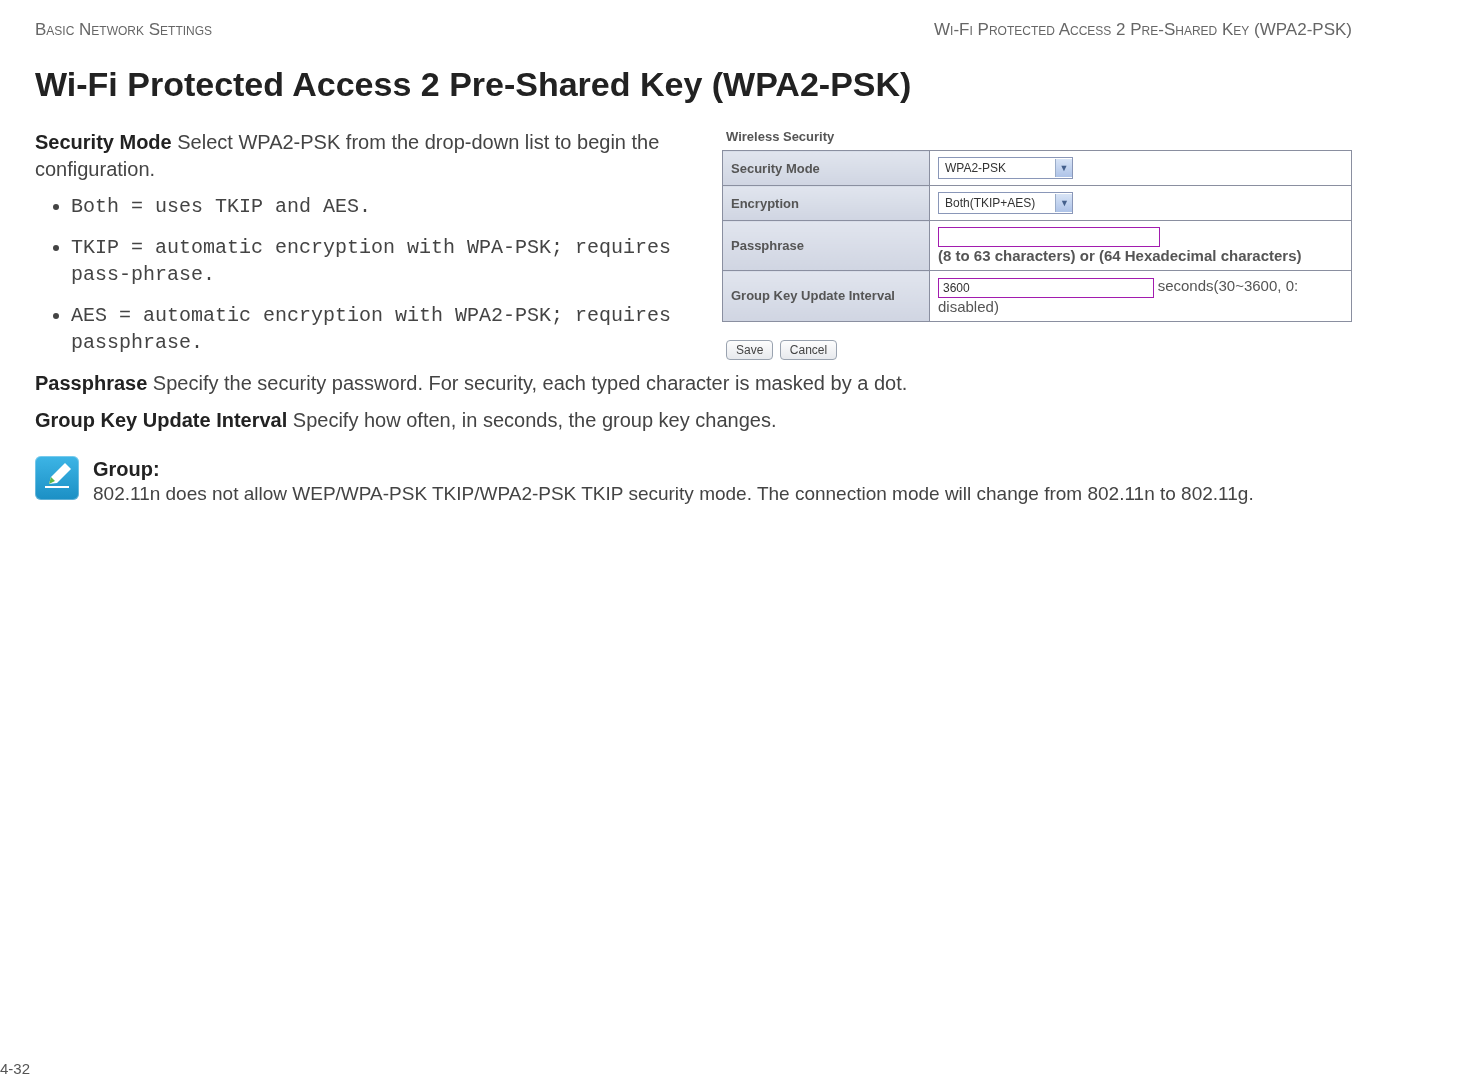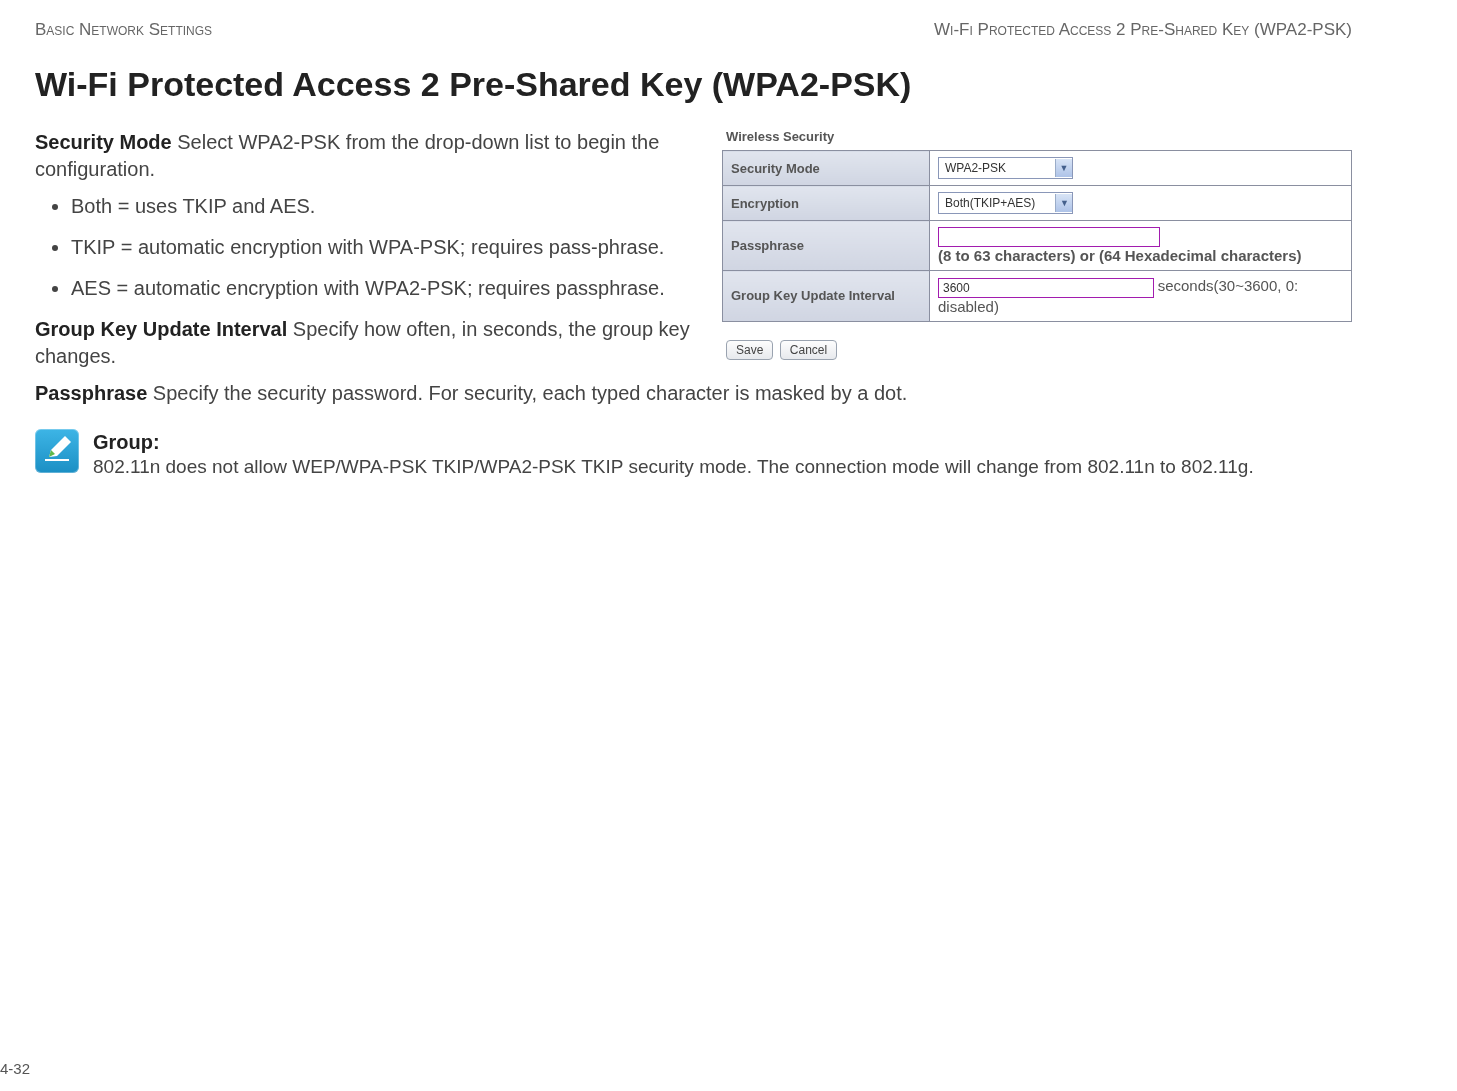--- a/index.html
+++ b/index.html
@@ -122,20 +122,21 @@
       margin: 0 0 10px 0;
     }
     .term {
       font-weight: bold;
       color: #222;
     }
     ul.bullets {
       list-style: disc;
       padding-left: 36px;
       margin: 6px 4px 14px 0;
+      font-family: Liberation Mono, monospace;
     }
     ul.bullets li {
       margin-bottom: 14px;
       color: #444;
     }
     .mono {
       font-family: "Courier New", monospace;
       color: #444;
     }
     .note-block {
@@ -235,24 +236,24 @@
   <div class="body-text">
     <p>
       <span class="term">Security Mode</span><span>  Select WPA2-PSK from the drop-down list to begin the configuration.</span>
     </p>
     <ul class="bullets">
       <li>Both = uses TKIP and AES.</li>
       <li>TKIP = automatic encryption with WPA-PSK; requires pass-phrase.</li>
       <li>AES = automatic encryption with WPA2-PSK; requires passphrase.</li>
     </ul>
     <p>
-      <span class="term">Group Key Update Interval</span><span>  Specify how often, in seconds, the group key changes.</span>
+      <span class="term">Passphrase</span><span>  Specify the security password. For security, each typed character is masked by a dot.</span>
     </p>
     <p>
-      <span class="term">Passphrase</span><span>  Specify the security password. For security, each typed character is masked by a dot.</span>
+      <span class="term">Group Key Update Interval</span><span>  Specify how often, in seconds, the group key changes.</span>
     </p>
 
     <div class="note-block">
       <div class="note-icon">
         <svg width="32" height="32" viewBox="0 0 32 32">
           <rect x="4" y="24" width="24" height="2" fill="#ffffff"></rect>
           <polygon points="8,22 10,15 24,1 30,7 16,21" fill="#ffffff"></polygon>
           <polygon points="8,22 10,15 14,19" fill="#5fb84a"></polygon>
         </svg>
       </div>

